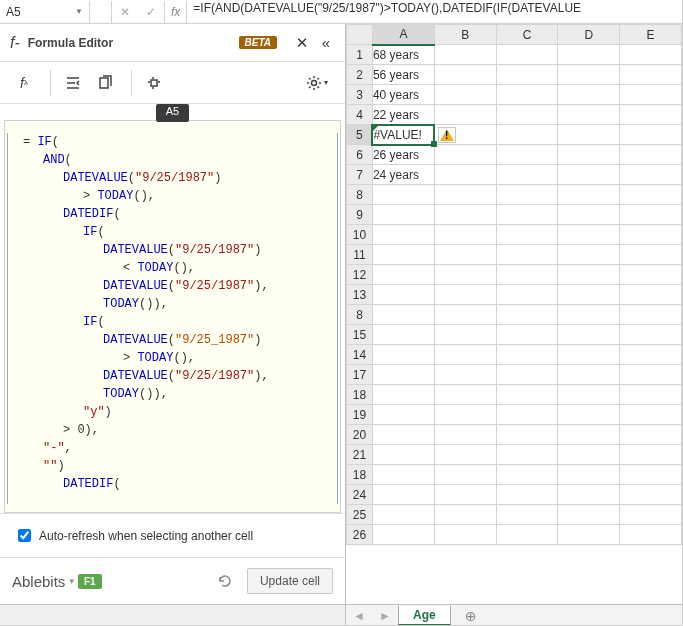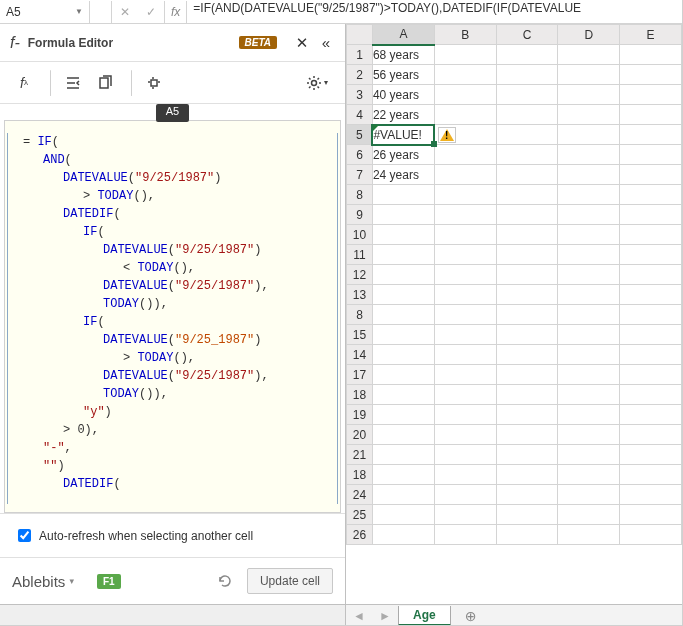--- a/index.html
+++ b/index.html
@@ -225,21 +225,21 @@
     align-items: center;
   }
   .brand .caret { font-size: 9px; margin-left: 4px; color:#888;}
   .f1 {
     background: #5aa84a;
     color: #fff;
     font-size: 10px;
     font-weight: bold;
     padding: 2px 6px;
     border-radius: 2px;
-    margin-left: 23px;
+    margin-left: 4px;
   }
   .footer .spacer { flex:1; }
   .undo {
     width: 30px;
     height: 26px;
     display: flex;
     align-items: center;
     justify-content: center;
     color: #777;
     margin-right: 8px;

